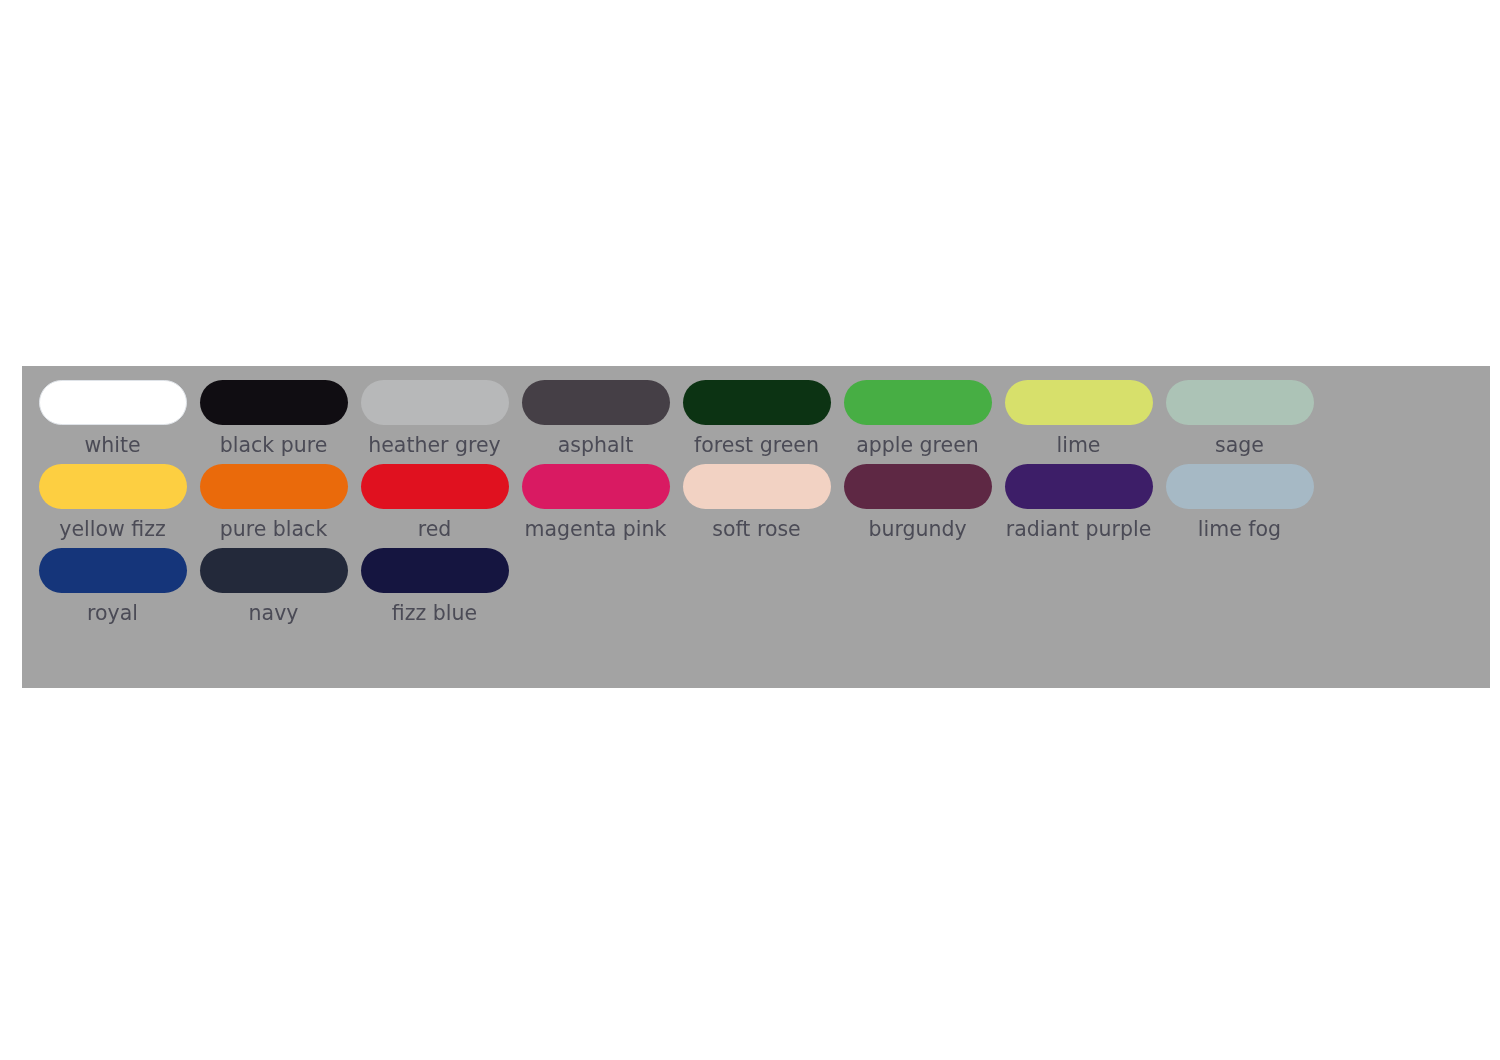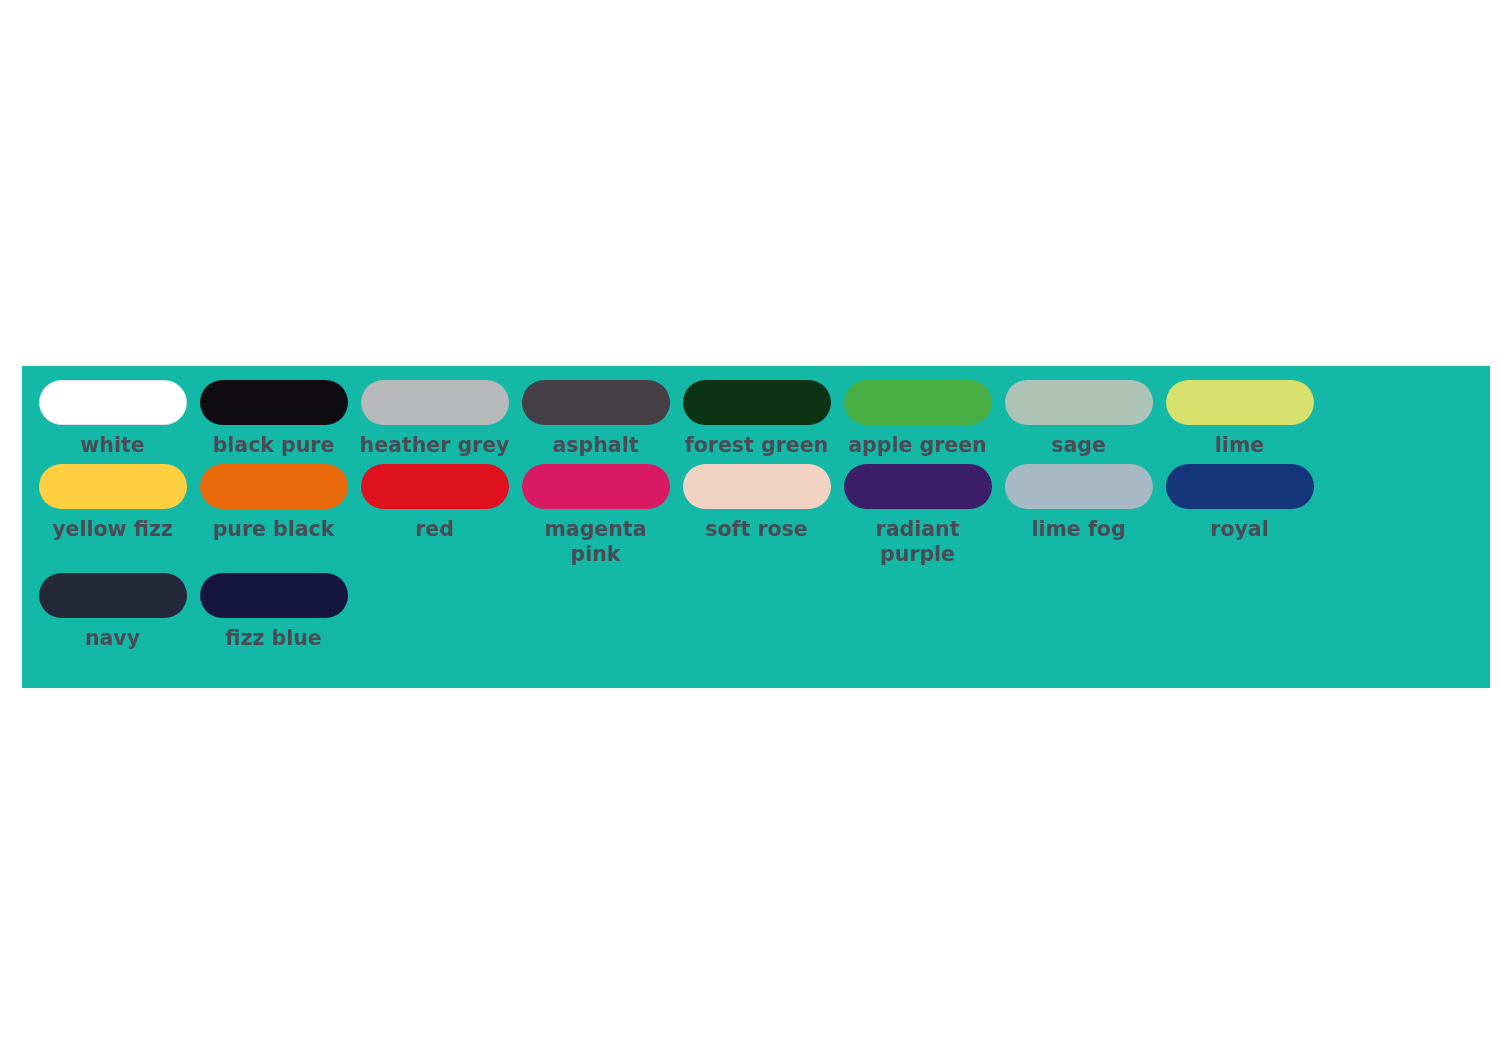--- a/index.html
+++ b/index.html
@@ -60,21 +60,21 @@
     line-height: 25px;
     color: #4b4b56;
     text-align: center;
     max-width: 155px;
     word-wrap: break-word;
   }
 </style>
 </head>
 <body>
 
-<div id="color-picker-panel" style="background: #14b8a6; font-weight: bold;">
+<div id="color-picker-panel" style="background: #a3a3a3;">
   <div class="swatch-grid">
       <div class="swatch-cell">
         <div class="swatch-chip has-border" style="background: rgb(255, 255, 255);"></div>
         <div class="swatch-label">white</div>
       </div>
       <div class="swatch-cell">
         <div class="swatch-chip" style="background: rgb(16, 13, 18);"></div>
         <div class="swatch-label">black pure</div>
       </div>
       <div class="swatch-cell">
@@ -87,46 +87,50 @@
       </div>
       <div class="swatch-cell">
         <div class="swatch-chip" style="background: rgb(12, 51, 19);"></div>
         <div class="swatch-label">forest green</div>
       </div>
       <div class="swatch-cell">
         <div class="swatch-chip" style="background: rgb(71, 174, 68);"></div>
         <div class="swatch-label">apple green</div>
       </div>
       <div class="swatch-cell">
+        <div class="swatch-chip" style="background: rgb(215, 224, 107);"></div>
+        <div class="swatch-label">lime</div>
+      </div>
+      <div class="swatch-cell">
         <div class="swatch-chip" style="background: rgb(172, 195, 182);"></div>
         <div class="swatch-label">sage</div>
-      </div>
-      <div class="swatch-cell">
-        <div class="swatch-chip" style="background: rgb(215, 224, 107);"></div>
-        <div class="swatch-label">lime</div>
       </div>
       <div class="swatch-cell">
         <div class="swatch-chip" style="background: rgb(253, 207, 65);"></div>
         <div class="swatch-label">yellow fizz</div>
       </div>
       <div class="swatch-cell">
         <div class="swatch-chip" style="background: rgb(234, 106, 11);"></div>
         <div class="swatch-label">pure black</div>
       </div>
       <div class="swatch-cell">
         <div class="swatch-chip" style="background: rgb(224, 17, 31);"></div>
         <div class="swatch-label">red</div>
       </div>
       <div class="swatch-cell">
         <div class="swatch-chip" style="background: rgb(217, 26, 98);"></div>
         <div class="swatch-label">magenta pink</div>
       </div>
       <div class="swatch-cell">
         <div class="swatch-chip" style="background: rgb(242, 210, 195);"></div>
         <div class="swatch-label">soft rose</div>
+      </div>
+      <div class="swatch-cell">
+        <div class="swatch-chip" style="background: rgb(94, 40, 68);"></div>
+        <div class="swatch-label">burgundy</div>
       </div>
       <div class="swatch-cell">
         <div class="swatch-chip" style="background: rgb(61, 30, 104);"></div>
         <div class="swatch-label">radiant purple</div>
       </div>
       <div class="swatch-cell">
         <div class="swatch-chip" style="background: rgb(166, 185, 197);"></div>
         <div class="swatch-label">lime fog</div>
       </div>
       <div class="swatch-cell">

